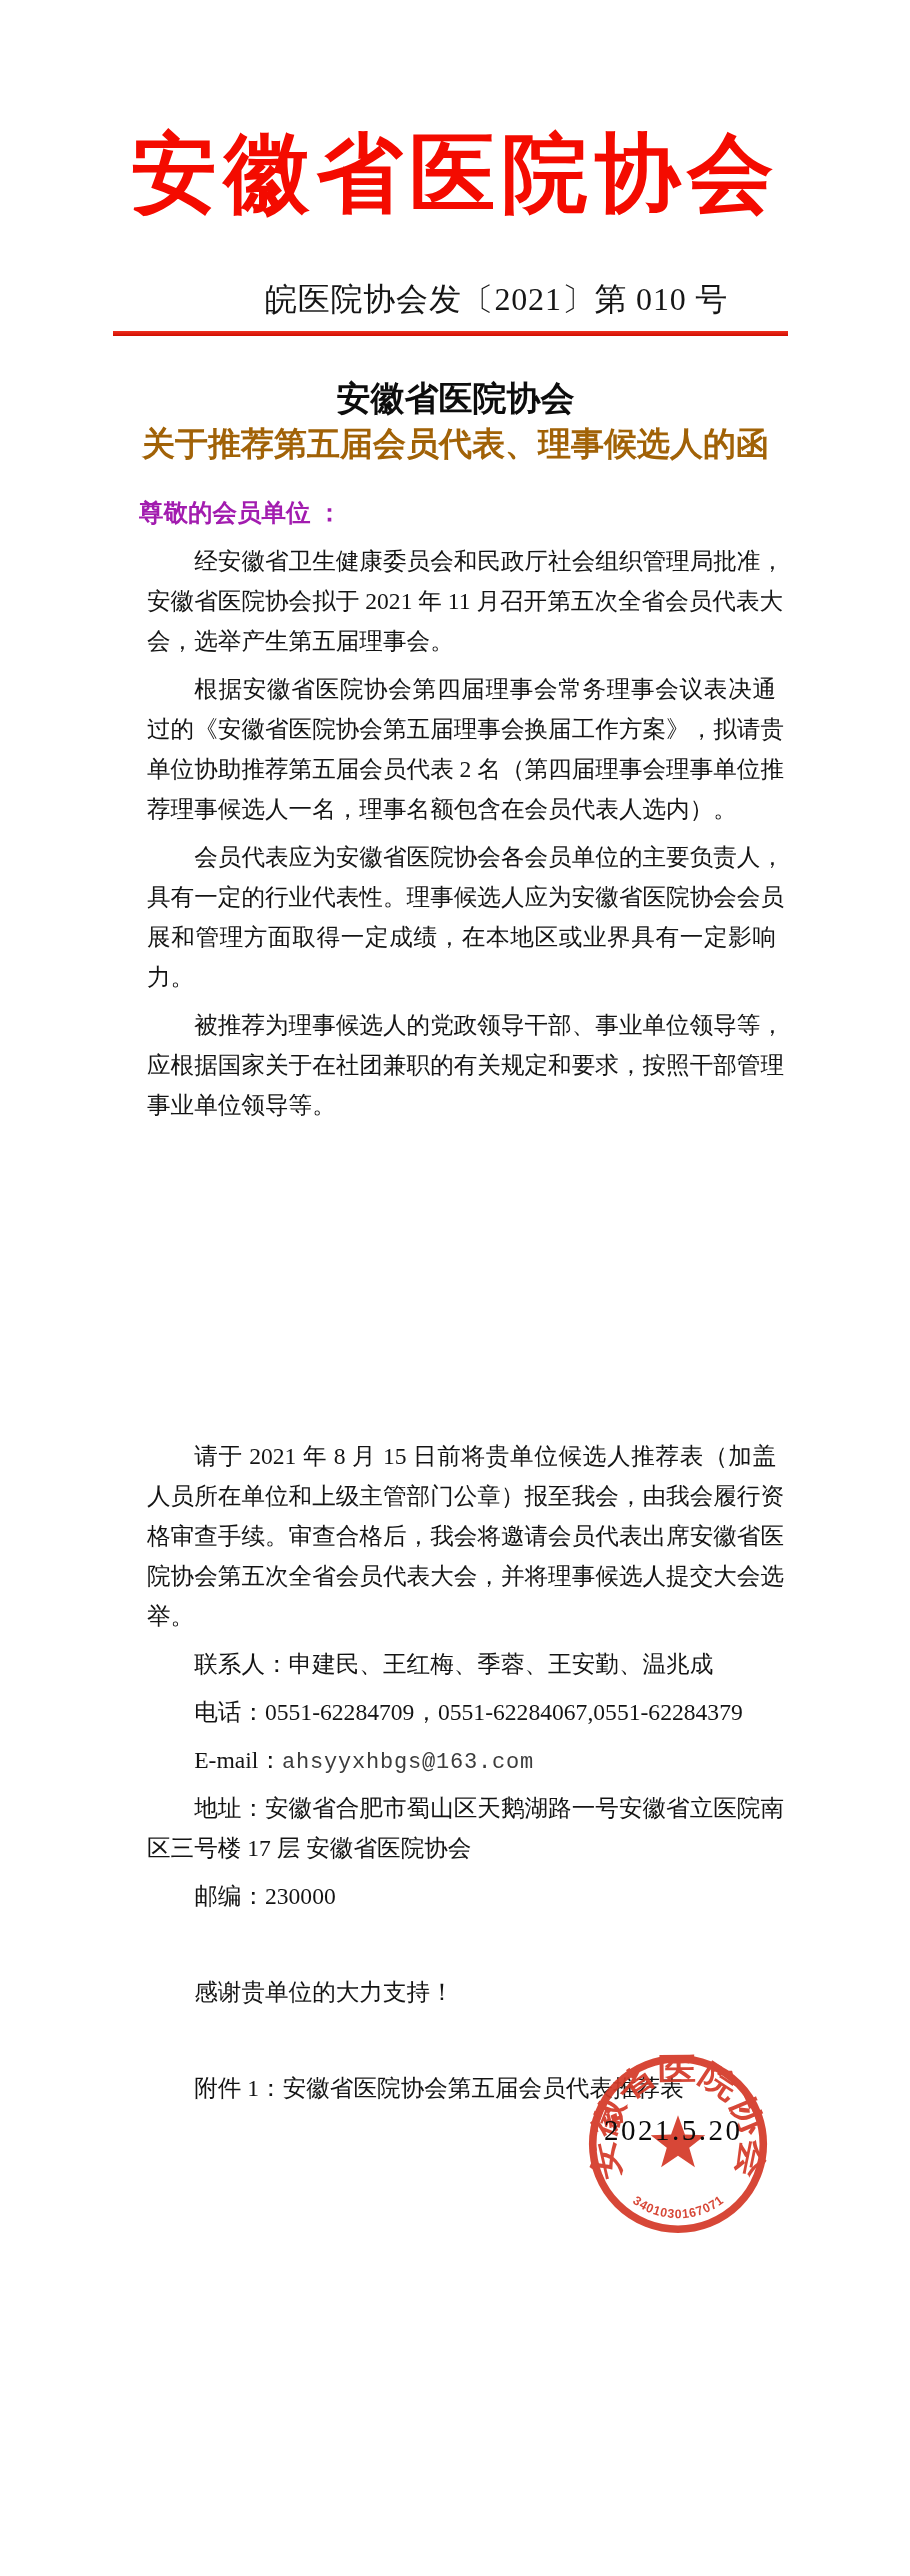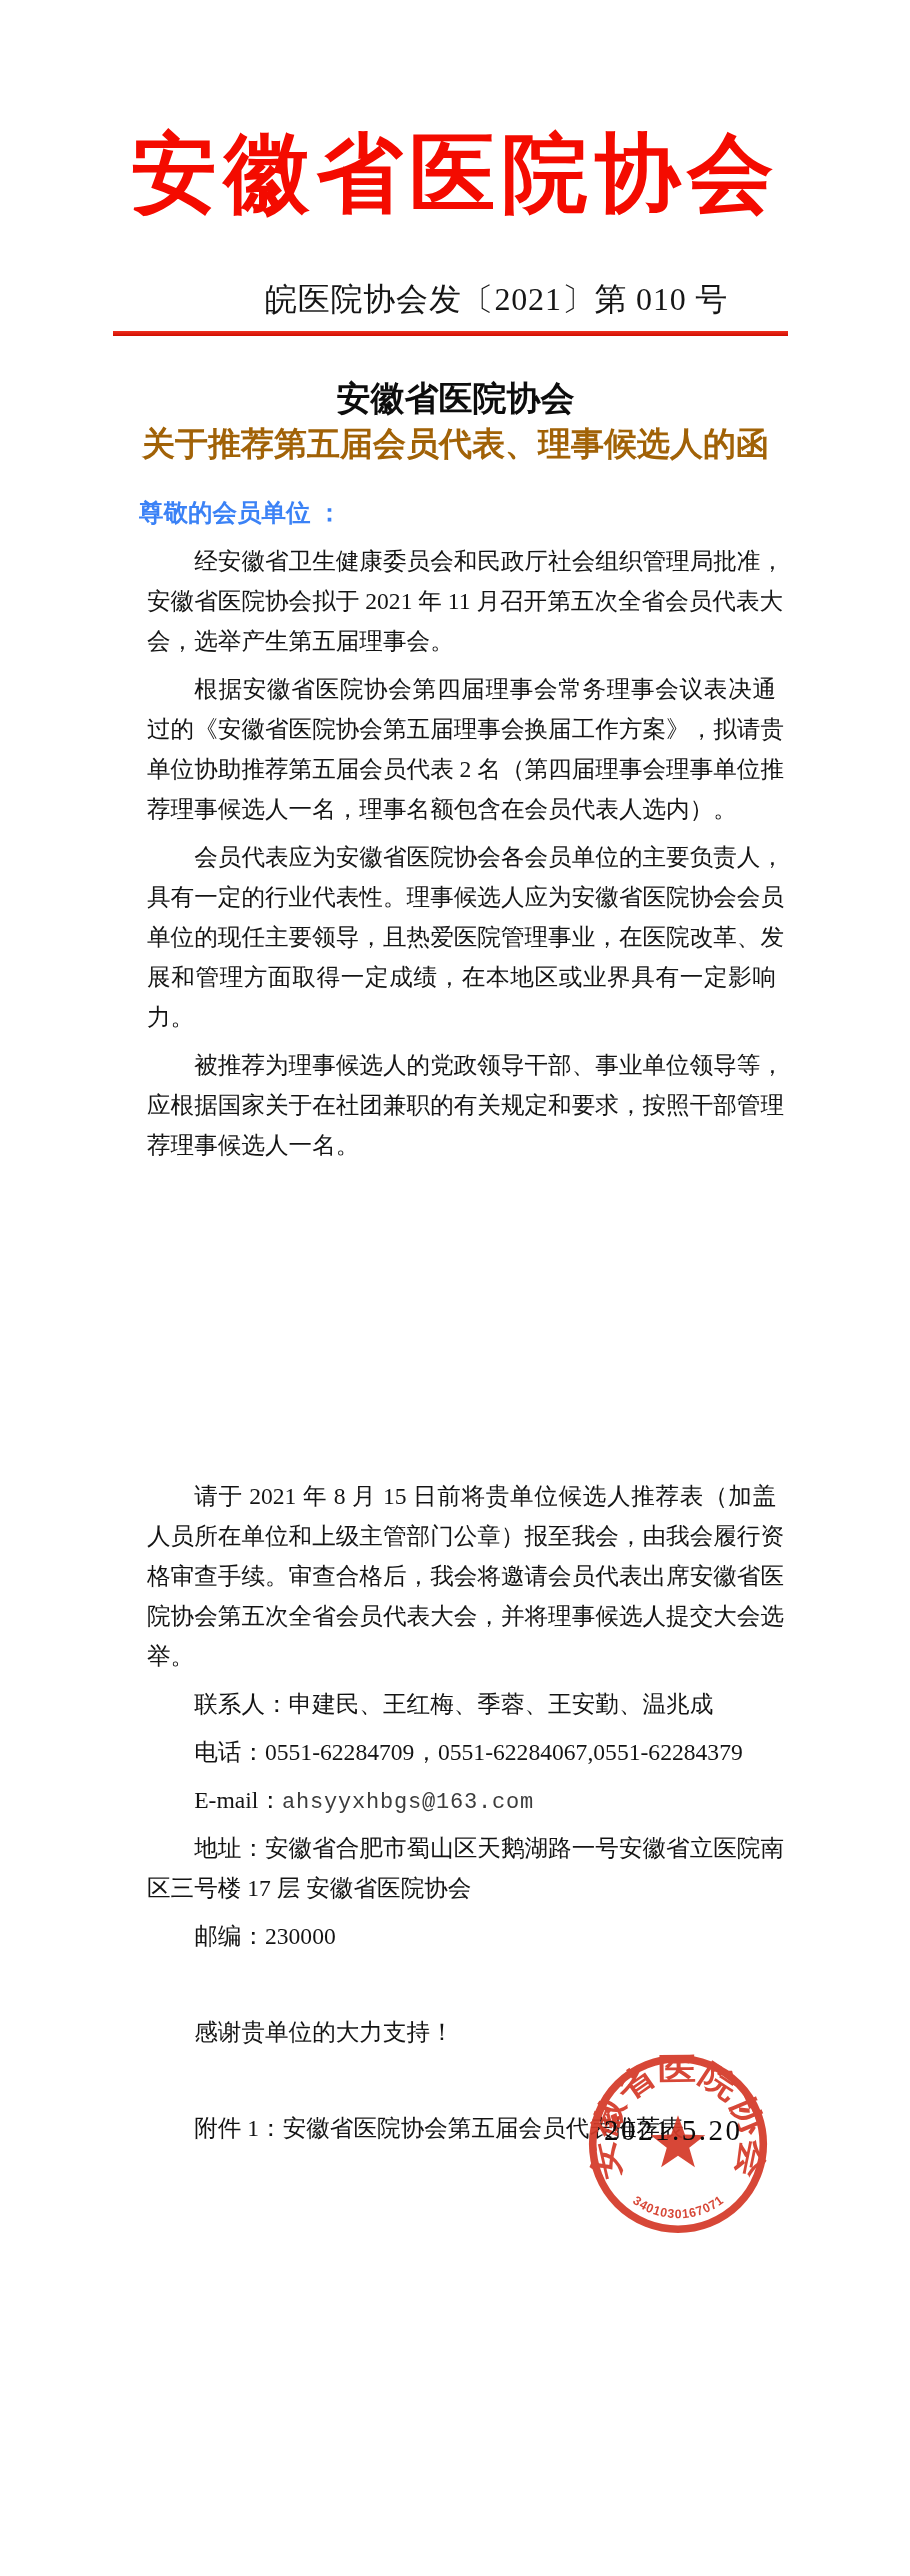--- a/index.html
+++ b/index.html
@@ -42,21 +42,21 @@
     text-align:center;font-size:33px;font-weight:700;color:#a16207;
     white-space:nowrap;
   }
   
   .body-col{
     position:absolute;left:139px;top:493px;width:645px;
     font-size:23.6px;line-height:40px;color:#141414;
   }
   .salutation{
     font-family:"Liberation Sans","DejaVu Sans",sans-serif;
-    font-size:24.5px;font-weight:700;color:#3b82f6;
+    font-size:24.5px;font-weight:700;color:#a21caf;
     line-height:40px;
   }
   .para{margin:8px;}
   .line{
     height:40px;
     text-align:justify;
     text-align-last:justify;
     text-justify:inter-character;
     white-space:nowrap;
     overflow:visible;
@@ -106,28 +106,27 @@
         </div>
         <div class="para">
           <div class="line ind">根据安徽省医院协会第四届理事会常务理事会议表决通</div>
           <div class="line">过的《安徽省医院协会第五届理事会换届工作方案》，拟请贵</div>
           <div class="line">单位协助推荐第五届会员代表 2 名（第四届理事会理事单位推</div>
           <div class="line last">荐理事候选人一名，理事名额包含在会员代表人选内）。</div>
         </div>
         <div class="para">
           <div class="line ind">会员代表应为安徽省医院协会各会员单位的主要负责人，</div>
           <div class="line">具有一定的行业代表性。理事候选人应为安徽省医院协会会员</div>
-          <div class="line">单位的现任主要领导，且热爱医院管理事业，在医院改革、发</div>
           <div class="line">展和管理方面取得一定成绩，在本地区或业界具有一定影响</div>
           <div class="line last">力。</div>
         </div>
         <div class="para">
           <div class="line ind">被推荐为理事候选人的党政领导干部、事业单位领导等，</div>
           <div class="line">应根据国家关于在社团兼职的有关规定和要求，按照干部管理</div>
-          <div class="line last">荐理事候选人一名。</div>
+          <div class="line last">事业单位领导等。</div>
         </div>
       </div>
     <div class="mid-spacer"></div>
     <div id="paras-bottom">
         <div class="para">
           <div class="line ind">请于 2021 年 8 月 15 日前将贵单位候选人推荐表（加盖</div>
           <div class="line">人员所在单位和上级主管部门公章）报至我会，由我会履行资</div>
           <div class="line">格审查手续。审查合格后，我会将邀请会员代表出席安徽省医</div>
           <div class="line">院协会第五次全省会员代表大会，并将理事候选人提交大会选</div>
           <div class="line last">举。</div>

